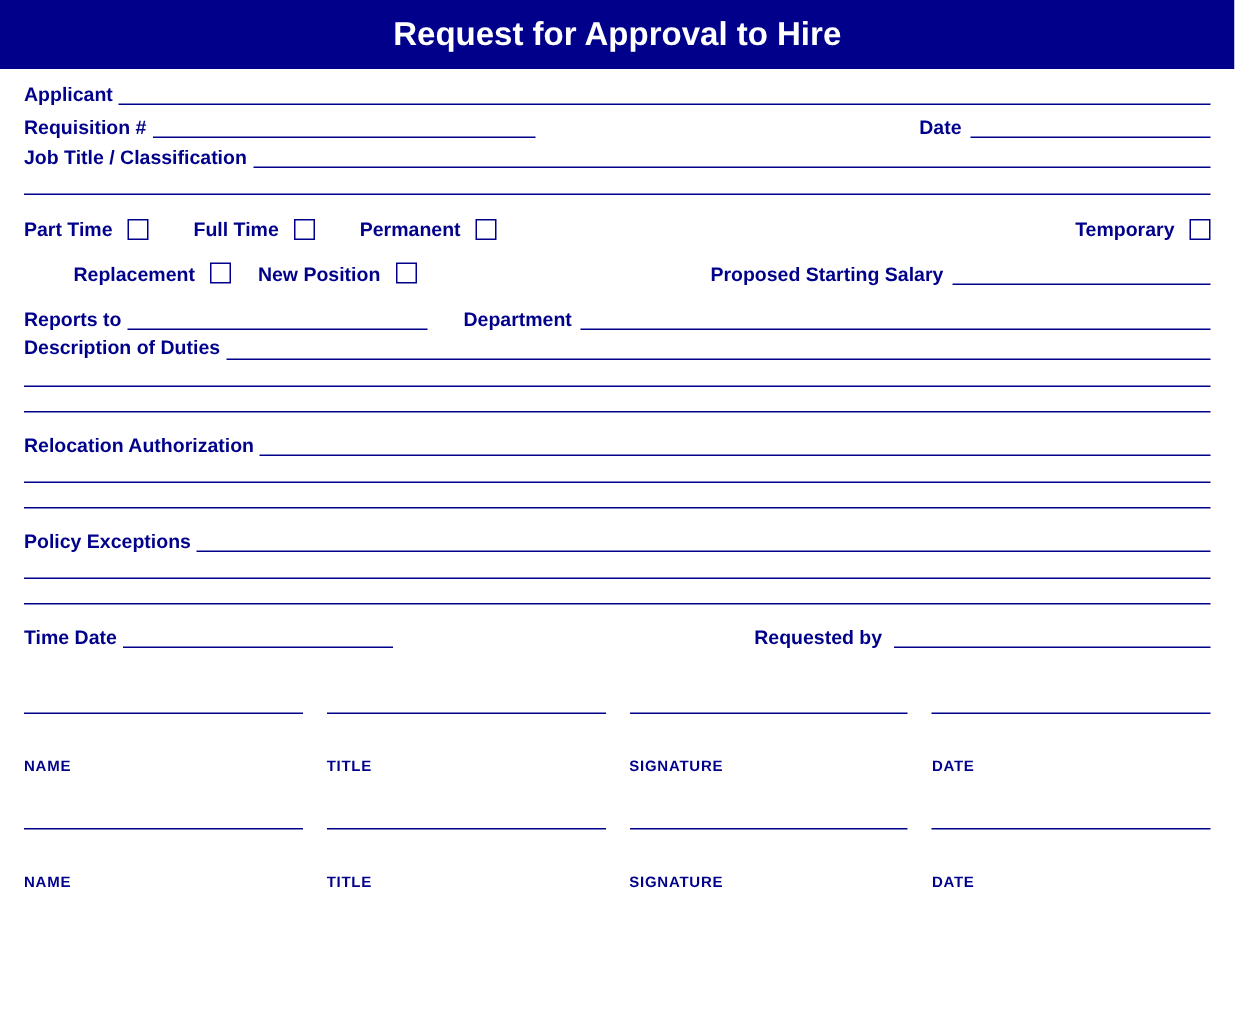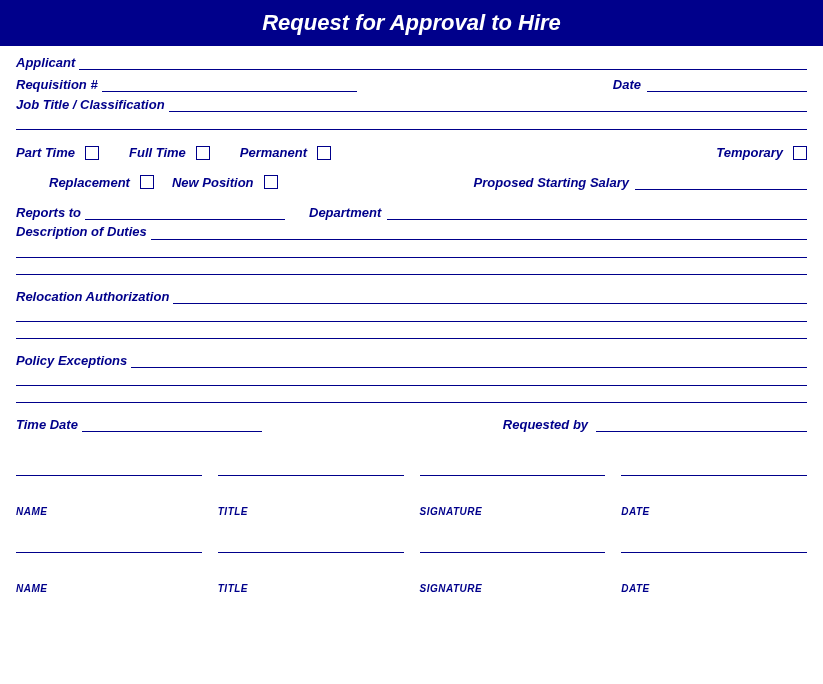--- a/index.html
+++ b/index.html
@@ -9,21 +9,20 @@
       font-size: 13px;
       color: #00008B;
       width: 823px;
       min-height: 684px;
     }
     .page {
       width: 823px;
       min-height: 684px;
       background: #fff;
       padding: 0;
-      font-style: italic;
     }
     .header {
       background-color: #00008B;
       color: #fff;
       text-align: center;
       padding: 10px 0;
       font-size: 22px;
       font-weight: bold;
     }
     .form-body {

